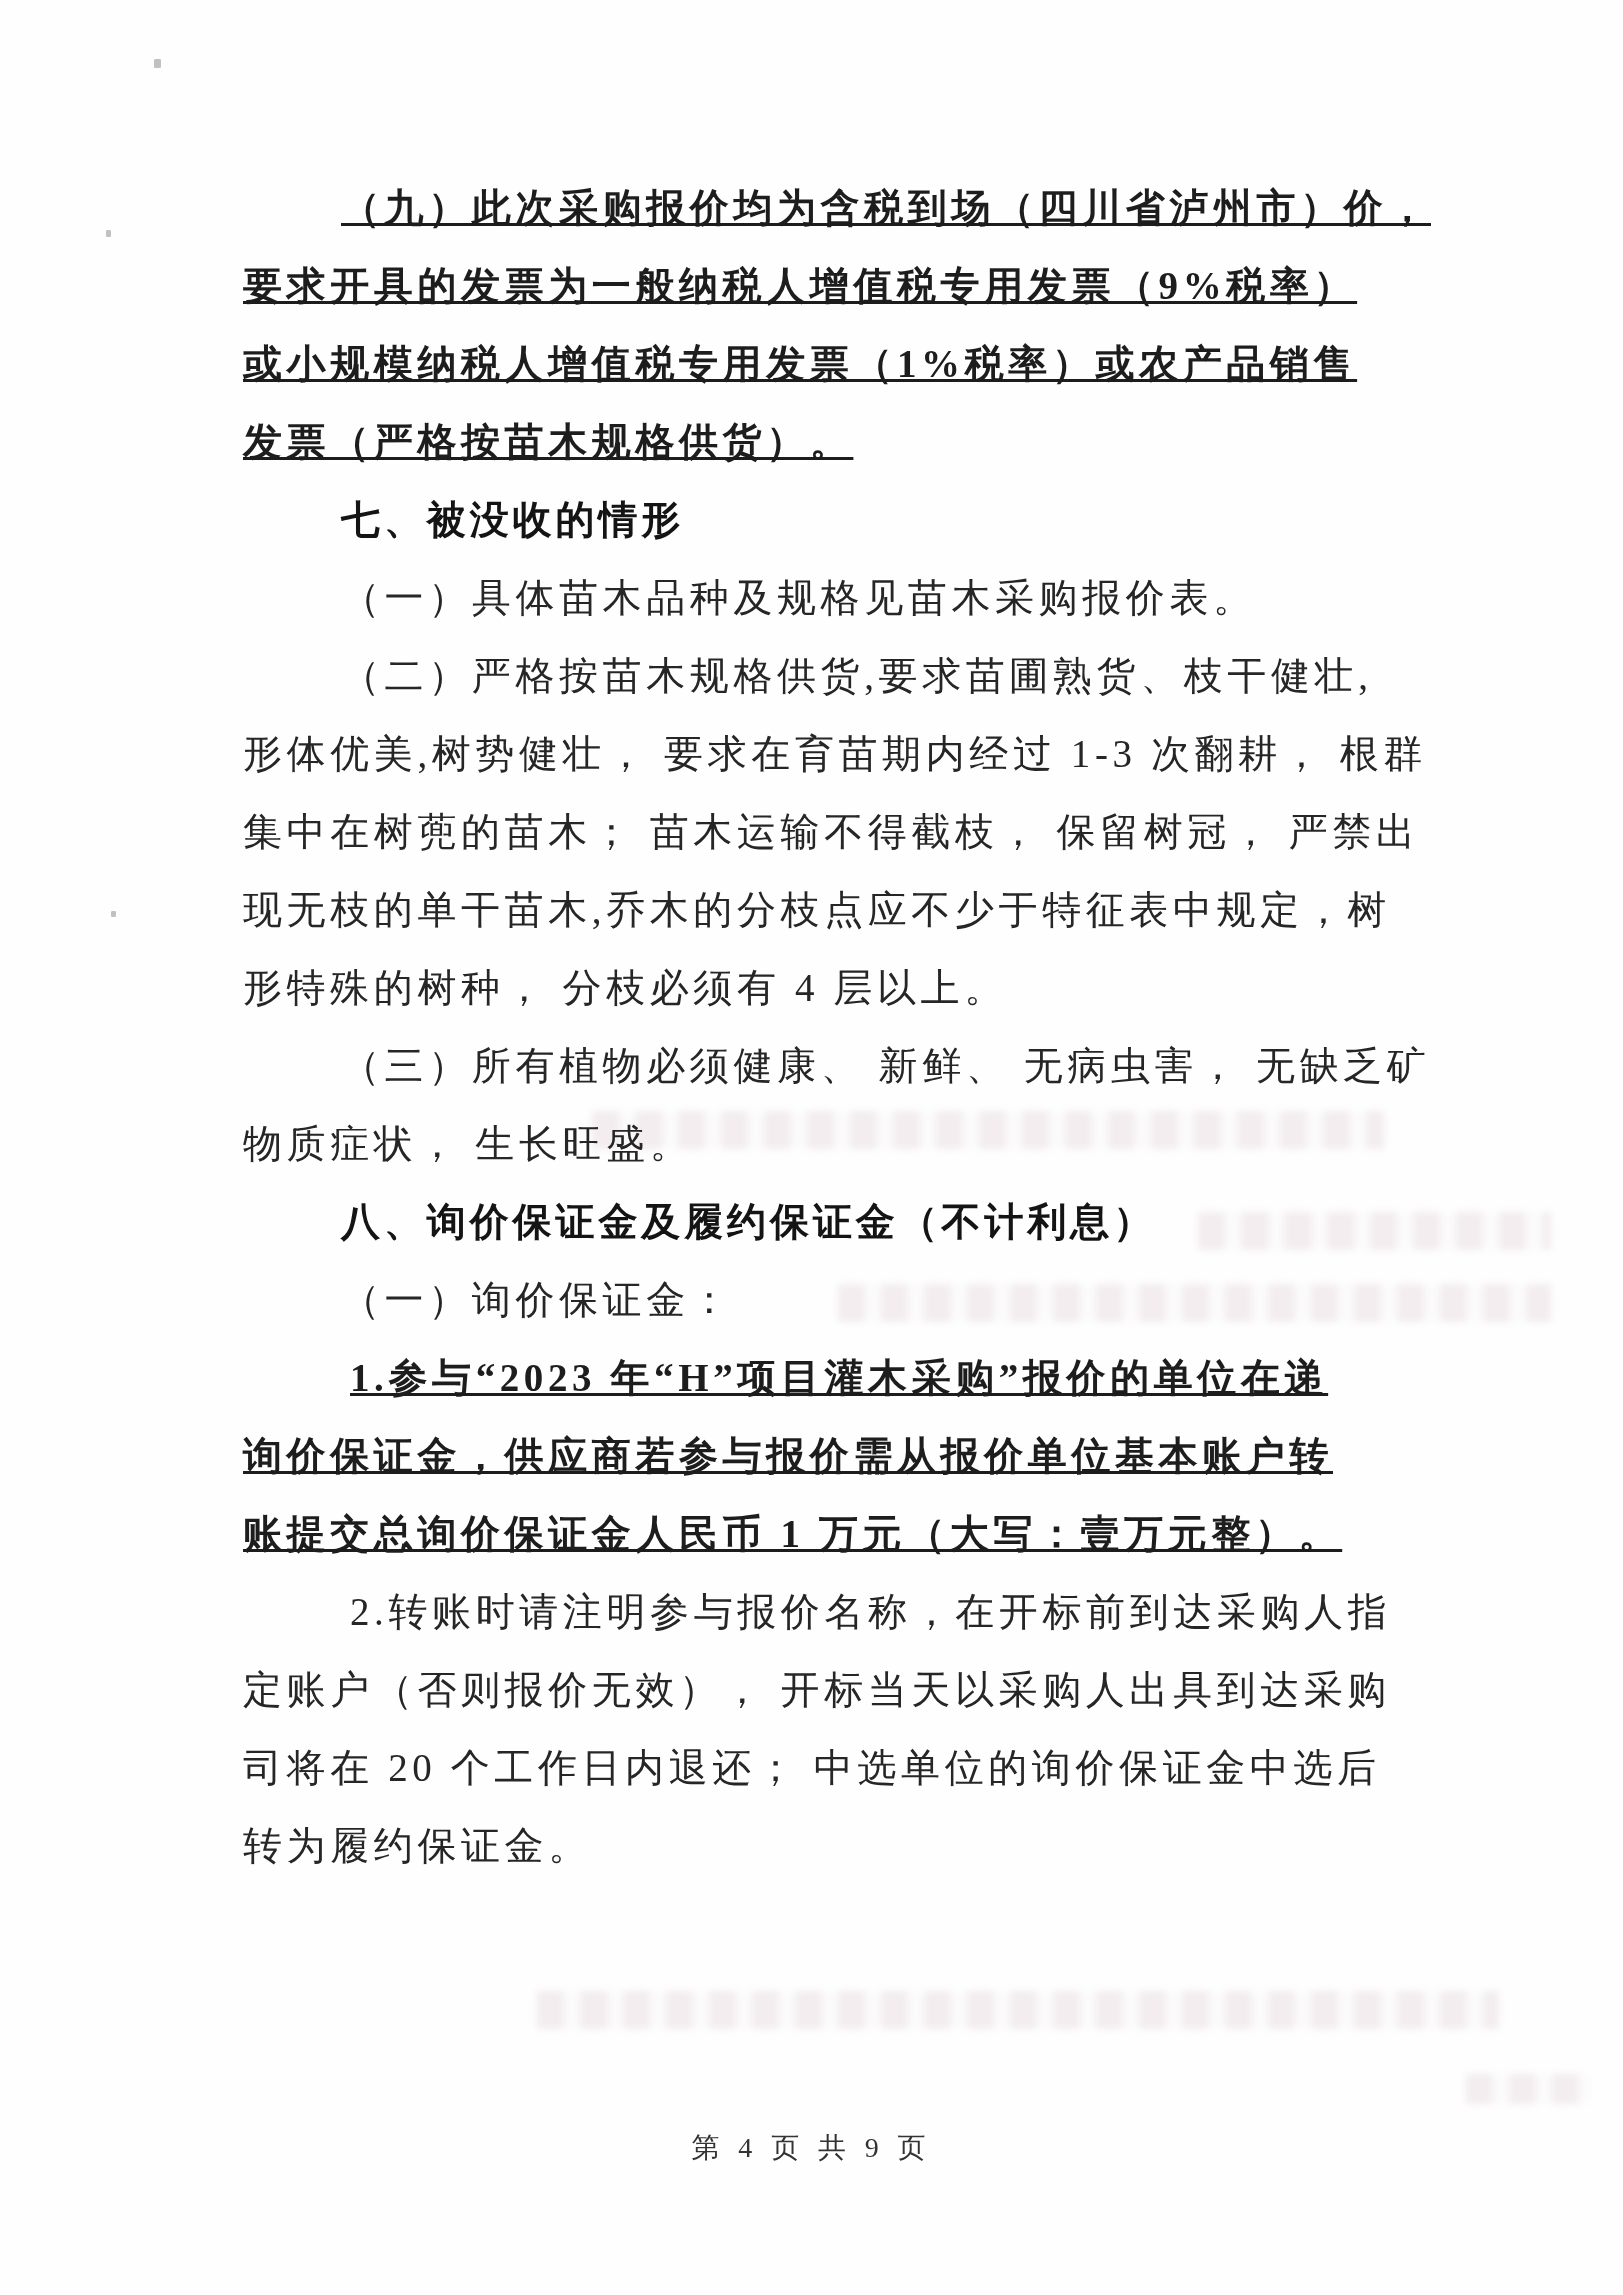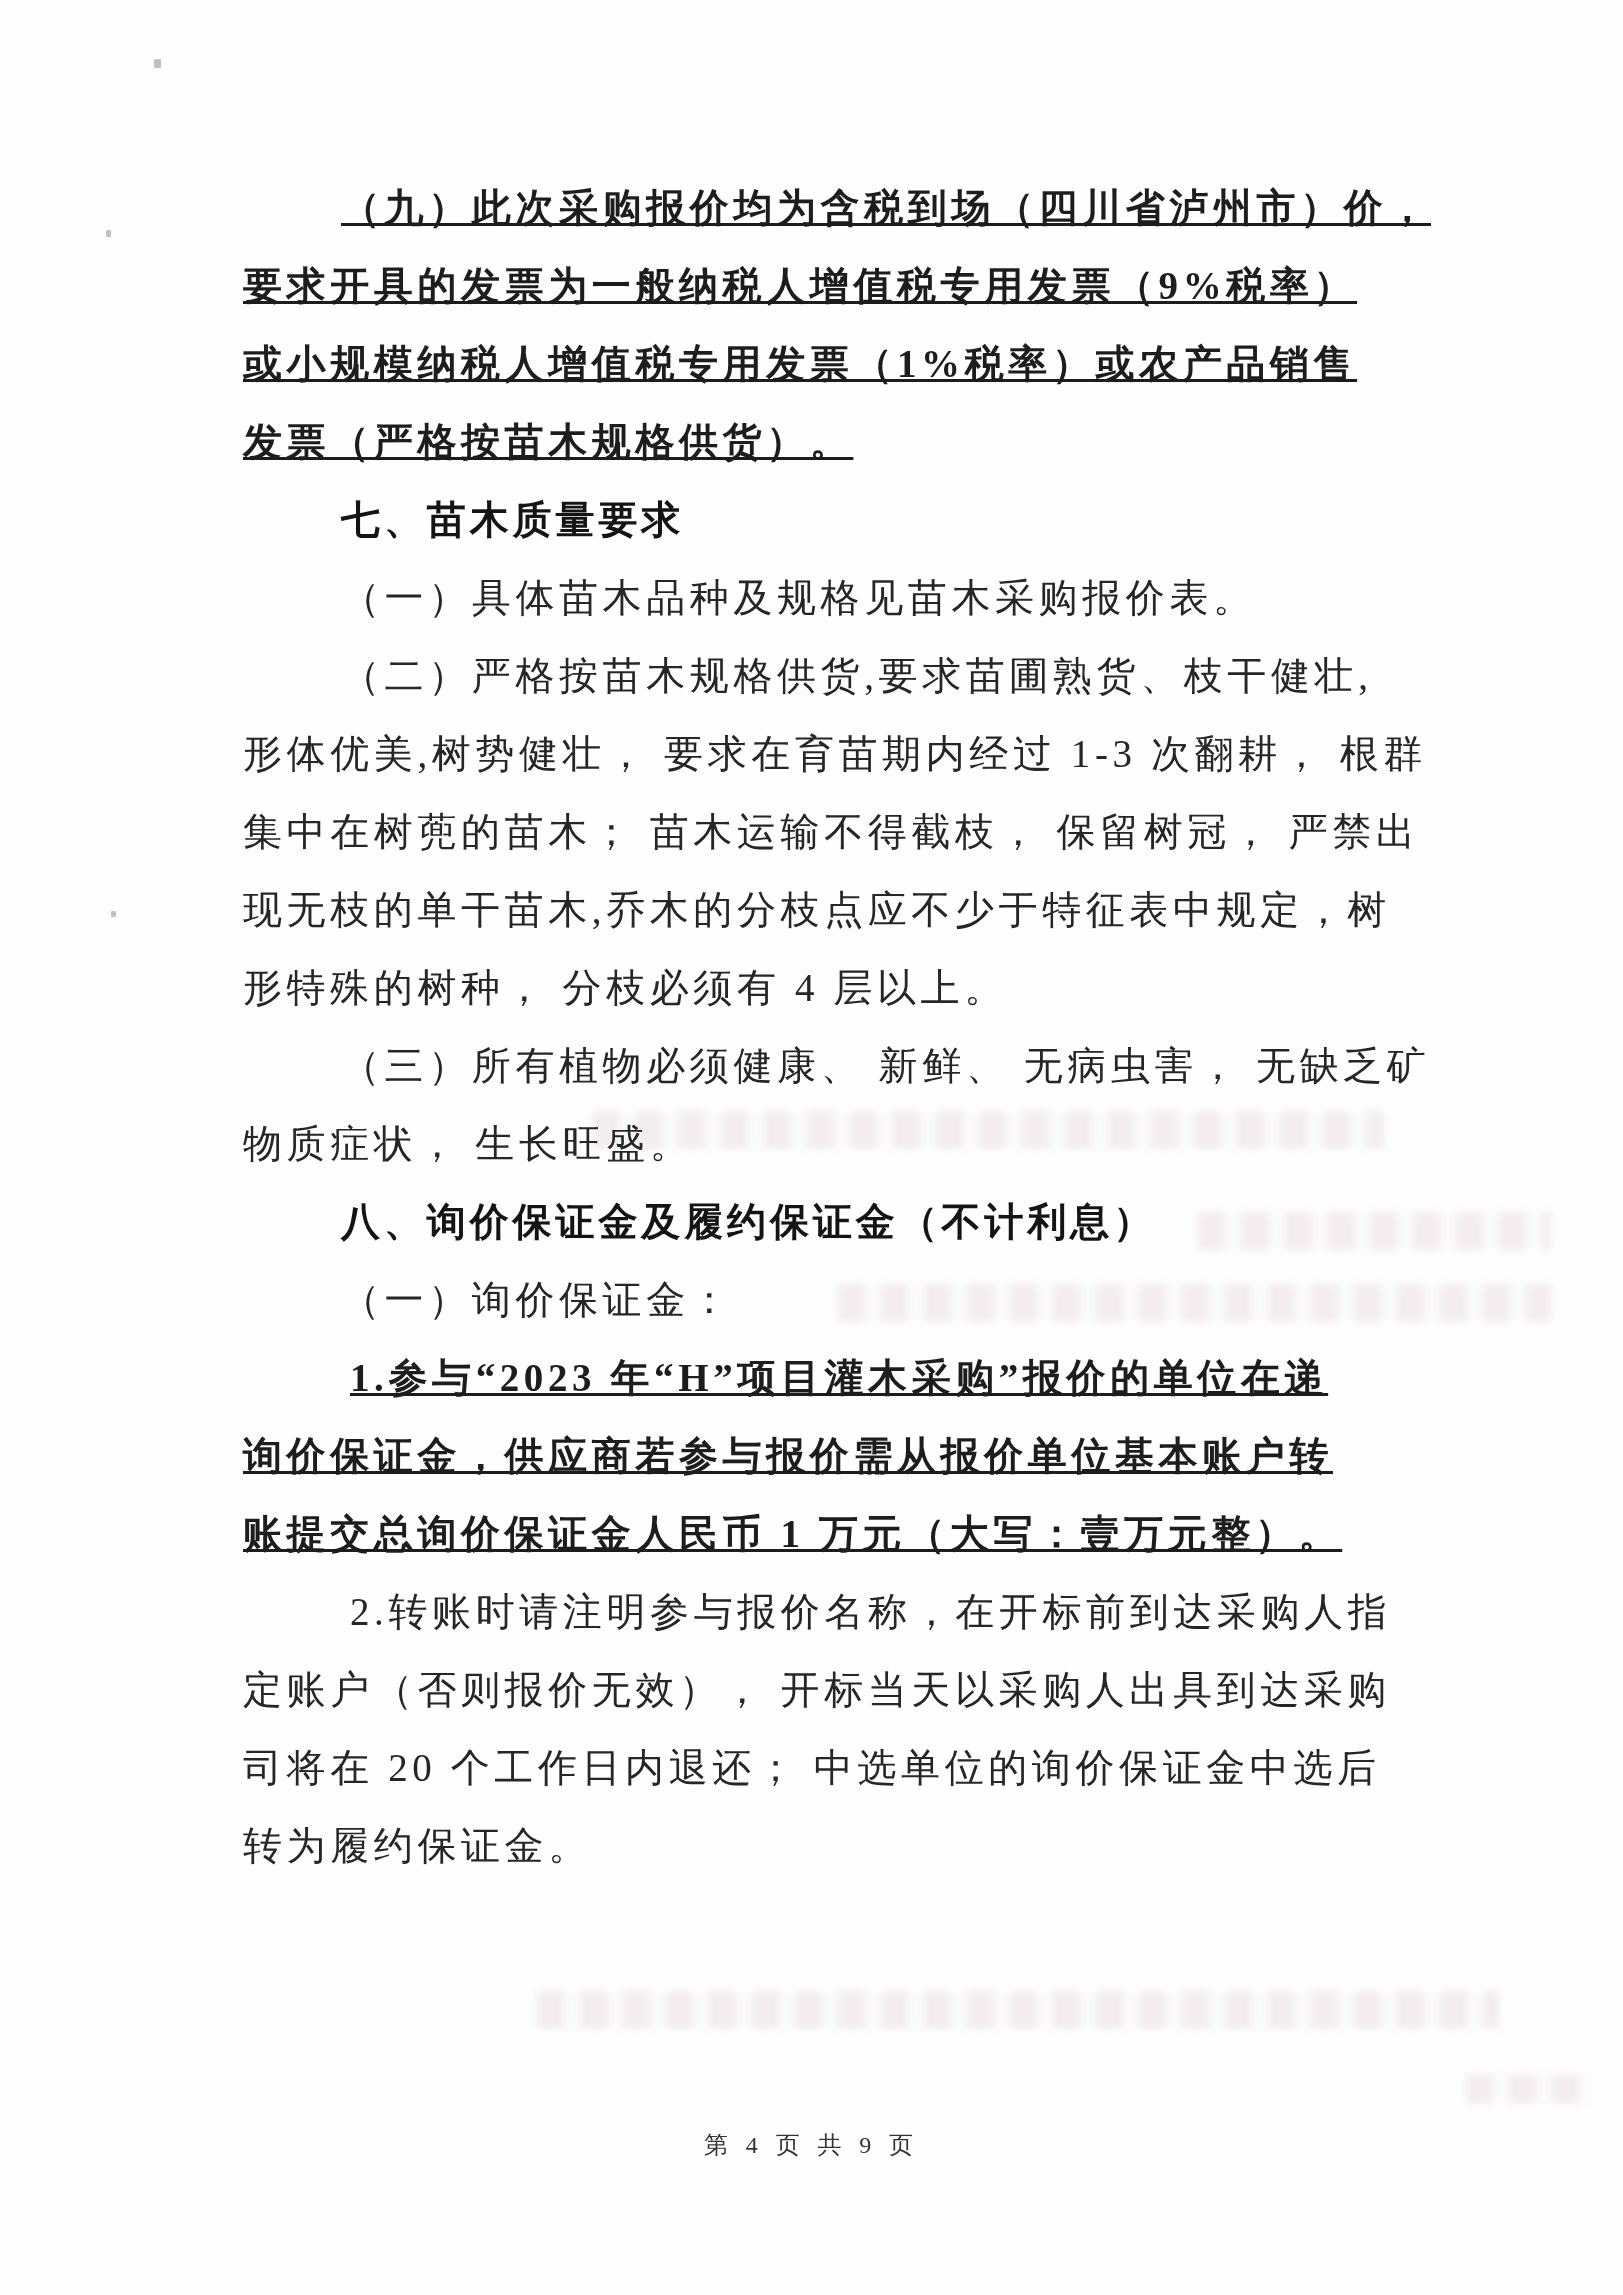--- a/index.html
+++ b/index.html
@@ -24,21 +24,21 @@
   .line.bold{font-weight:700;color:#1d1d1d;text-decoration:underline;}
   .line.heading{
     font-family:"Liberation Sans","DejaVu Sans",sans-serif;
     font-weight:700;color:#141414;letter-spacing:3.9px;
   }
   .line.indent{padding-left:98px;}
   .line.indent2{padding-left:107px;}
   .footer{
     position:absolute;left:0;top:2129px;width:1623px;
     text-align:center;
-    font-size:24px;letter-spacing:5.9px;color:#333;
+    font-size:28px;letter-spacing:5.9px;color:#333;
     font-family:"Liberation Serif","DejaVu Serif",serif;
   }
   
   .smudge{
     position:absolute;height:38px;
     background:repeating-linear-gradient(90deg,
       rgba(186,150,160,0.30) 0px, rgba(186,150,160,0.30) 27.5px,
       rgba(186,150,160,0.05) 27.5px, rgba(186,150,160,0.05) 43px);
     filter:blur(3.9px);
     opacity:0.55;
@@ -63,21 +63,21 @@
   <div class="speck" style="left:154px;top:59px;width:6.5px;height:9.2px;"></div>
   <div class="speck" style="left:106px;top:230px;width:5.2px;height:6.5px;"></div>
   <div class="speck" style="left:111px;top:911px;width:5.2px;height:5.9px;"></div>
 
   <div class="content">
 
   <div class="line bold indent">（九）此次采购报价均为含税到场（四川省泸州市）价，</div>
       <div class="line bold">要求开具的发票为一般纳税人增值税专用发票（9%税率）</div>
       <div class="line bold">或小规模纳税人增值税专用发票（1%税率）或农产品销售</div>
       <div class="line bold">发票（严格按苗木规格供货）。</div>
-      <div class="line heading indent">七、苗木质量要求</div>
+      <div class="line heading indent">七、被没收的情形</div>
       <div class="line indent">（一）具体苗木品种及规格见苗木采购报价表。</div>
       <div class="line indent">（二）严格按苗木规格供货,要求苗圃熟货、枝干健壮,</div>
       <div class="line">形体优美,树势健壮， 要求在育苗期内经过 1-3 次翻耕， 根群</div>
       <div class="line">集中在树蔸的苗木； 苗木运输不得截枝， 保留树冠， 严禁出</div>
       <div class="line">现无枝的单干苗木,乔木的分枝点应不少于特征表中规定，树</div>
       <div class="line">形特殊的树种， 分枝必须有 4 层以上。</div>
       <div class="line indent">（三）所有植物必须健康、 新鲜、 无病虫害， 无缺乏矿</div>
       <div class="line">物质症状， 生长旺盛。</div>
       <div class="line heading indent">八、询价保证金及履约保证金（不计利息）</div>
       <div class="line indent">（一）询价保证金：</div>

